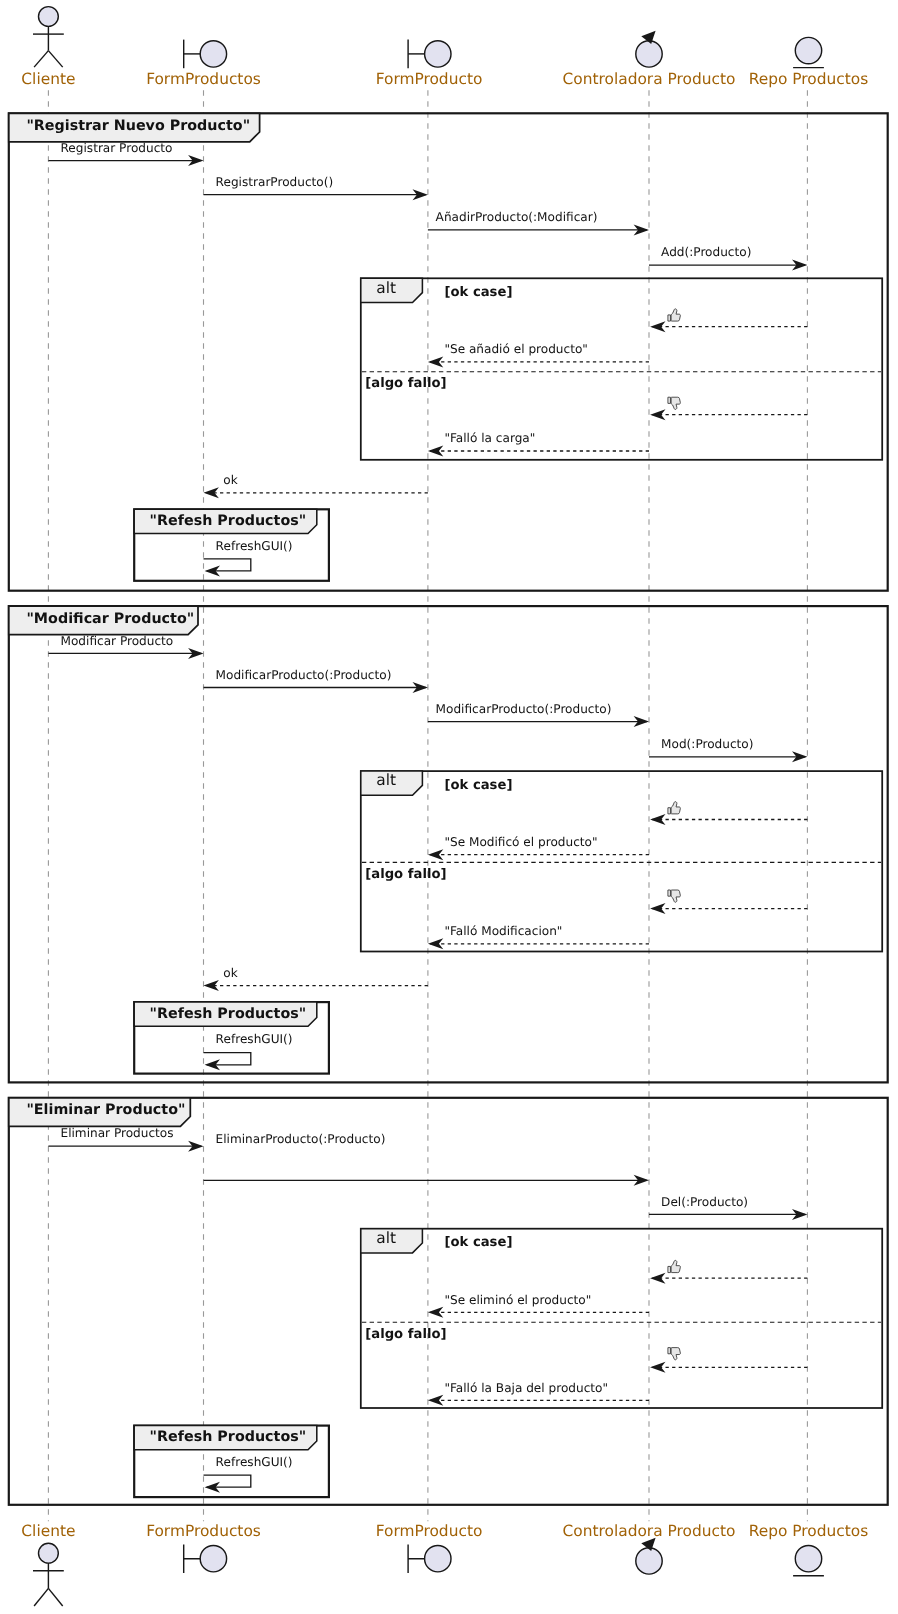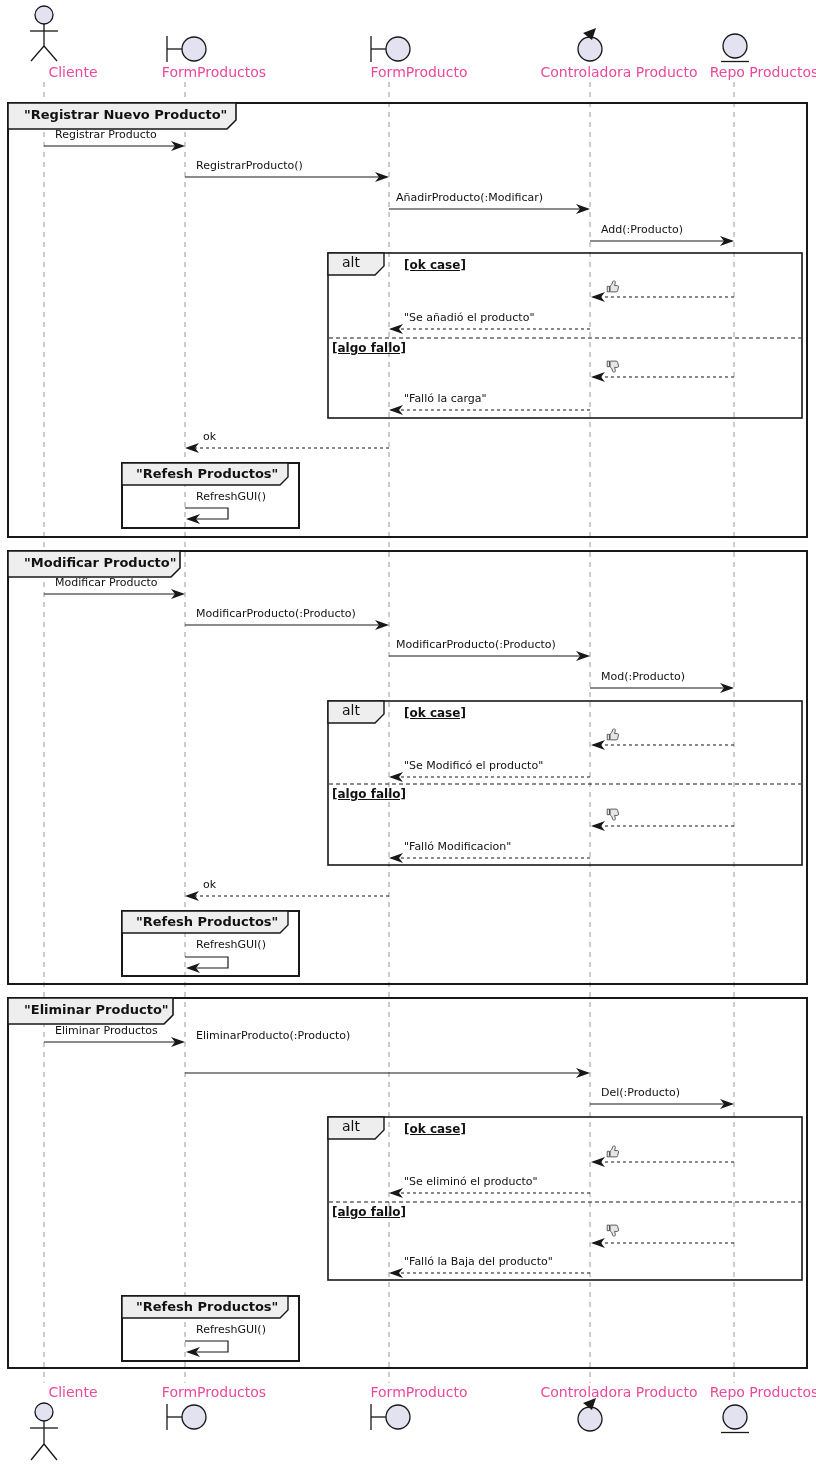--- a/index.html
+++ b/index.html
@@ -1,24 +1,24 @@
 <!DOCTYPE html>
 <html><head>
 <meta charset="utf-8">
 <style>
   html,body{margin:0;padding:0;background:#fff;}
   #diagram{position:relative;width:816px;height:1467px;background:#ffffff;
            font-family:"DejaVu Sans",sans-serif;color:#111;overflow:hidden;}
   #layer{position:absolute;left:0;top:0;}
   .lbl{position:absolute;font-size:11px;line-height:15px;white-space:nowrap;color:#121212;}
-  .plabel{position:absolute;font-size:14px;line-height:16px;white-space:nowrap;color:#ec4899;transform:translateX(-50%);margin-left:29px;}
+  .plabel{position:absolute;font-size:14px;line-height:16px;white-space:nowrap;color:#a16207;transform:translateX(-50%);}
   .ftitle{font-weight:bold;font-size:13px;}
   .gtitle{font-weight:bold;font-size:13px;}
   .altkw{font-weight:normal;font-size:14px;}
-  .guard{font-weight:bold;font-size:12px;text-decoration:underline;}
+  .guard{font-weight:bold;font-size:12px;}
 </style>
 </head>
 <body>
 
 <div id="diagram">
 
 <svg id="layer" width="816" height="1467" viewBox="0 0 816 1467">
   <defs>
     <g id="thumb-up-shape">
       <path d="M1.2,7.3 h2.3 v5.6 H1.2 z" fill="#e6e6e6" stroke="#3a3a3a" stroke-width="0.8"></path>

